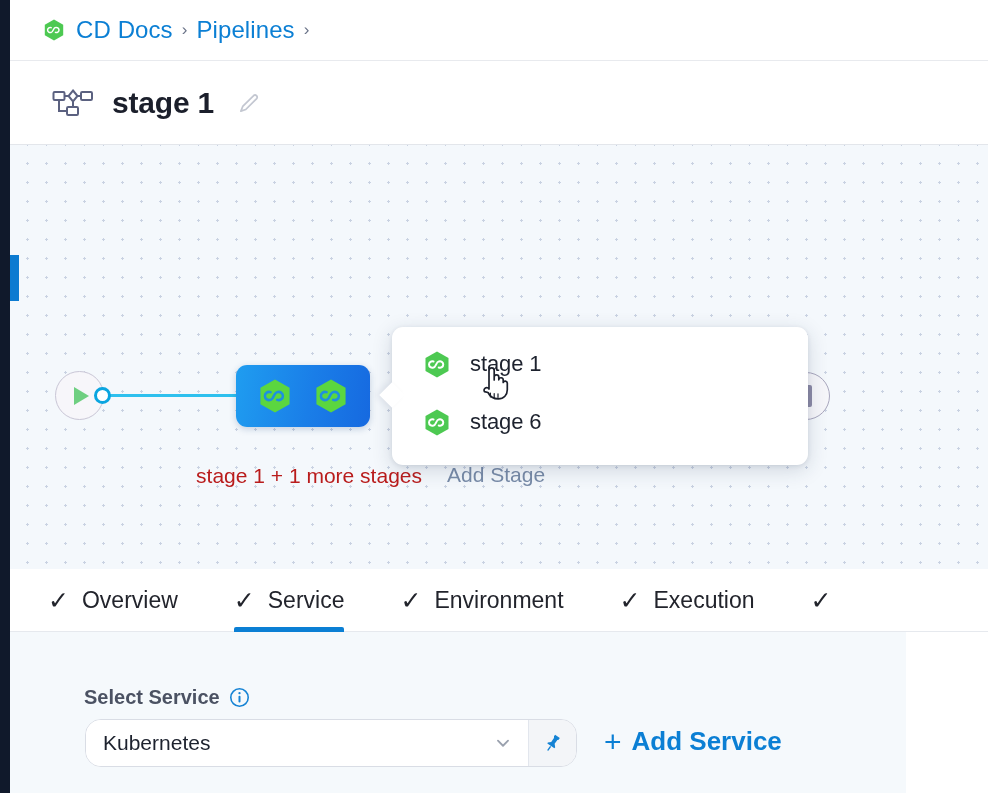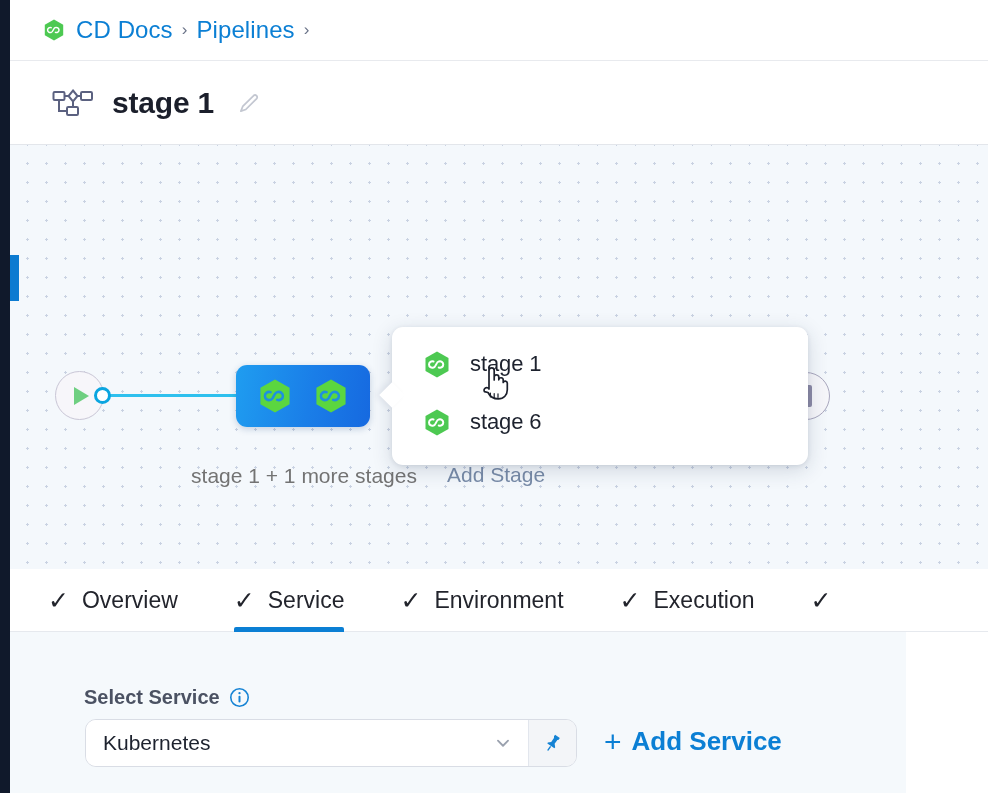--- a/index.html
+++ b/index.html
@@ -86,21 +86,21 @@
     position: absolute; left: 236px; top: 365px; width: 134px; height: 62px;
     border-radius: 11px;
     background: linear-gradient(100deg, #1f9df0 0%, #1a7ee8 55%, #1669e0 100%);
     box-shadow: 0 2px 7px rgba(20,60,120,.22);
     display: flex; align-items: center; justify-content: space-around;
     padding: 0 11px; z-index: 6;
   }
   .hexicon { display: block; }
   .group-label {
     position: absolute; left: 186px; top: 462px; width: 236px;
-    text-align: center; font-size: 21px; color: #737373; line-height: 1.32;
+    text-align: right; font-size: 21px; color: #b91c1c; line-height: 1.32;
     z-index: 5;
   }
 
   
   .end-node {
     position: absolute; left: 782px; top: 372px; width: 48px; height: 48px;
     border-radius: 50%; background: #f6f6fa; border: 1.4px solid #a9a7be;
     display: flex; align-items: center; justify-content: center; z-index: 5;
   }
   .end-bar { width: 12px; height: 22px; background: #8d8ba6; border-radius: 2px; }
@@ -163,21 +163,21 @@
     position: absolute; left: 10px; top: 632px; width: 896px; height: 161px;
     background: #f5f9fc;
   }
   .field-label-row {
     position: absolute; left: 74px; top: 54px; display: flex; align-items: center;
   }
   .field-label { font-size: 20px; font-weight: 700; color: #4b5263; }
   .info-icon { margin-left: 9px; }
   .select-wrap {
     position: absolute; left: 75px; top: 87px; width: 492px; height: 48px;
-    display: flex; border: 1px solid #d9dde5; border-radius: 11px; overflow: hidden;
+    display: flex; border: 1px solid #d9dde5; border-radius: 16px; overflow: hidden;
     background: #fff;
   }
   .select-box {
     flex: 1; display: flex; align-items: center; justify-content: space-between;
     padding: 0 14px 0 17px; background: #fff; cursor: pointer;
   }
   .select-value { font-size: 21px; color: #1d222e; }
   .pin-btn {
     width: 48px; background: #f3f5f8; border-left: 1px solid #e2e6ed;
     display: flex; align-items: center; justify-content: center; cursor: pointer;

